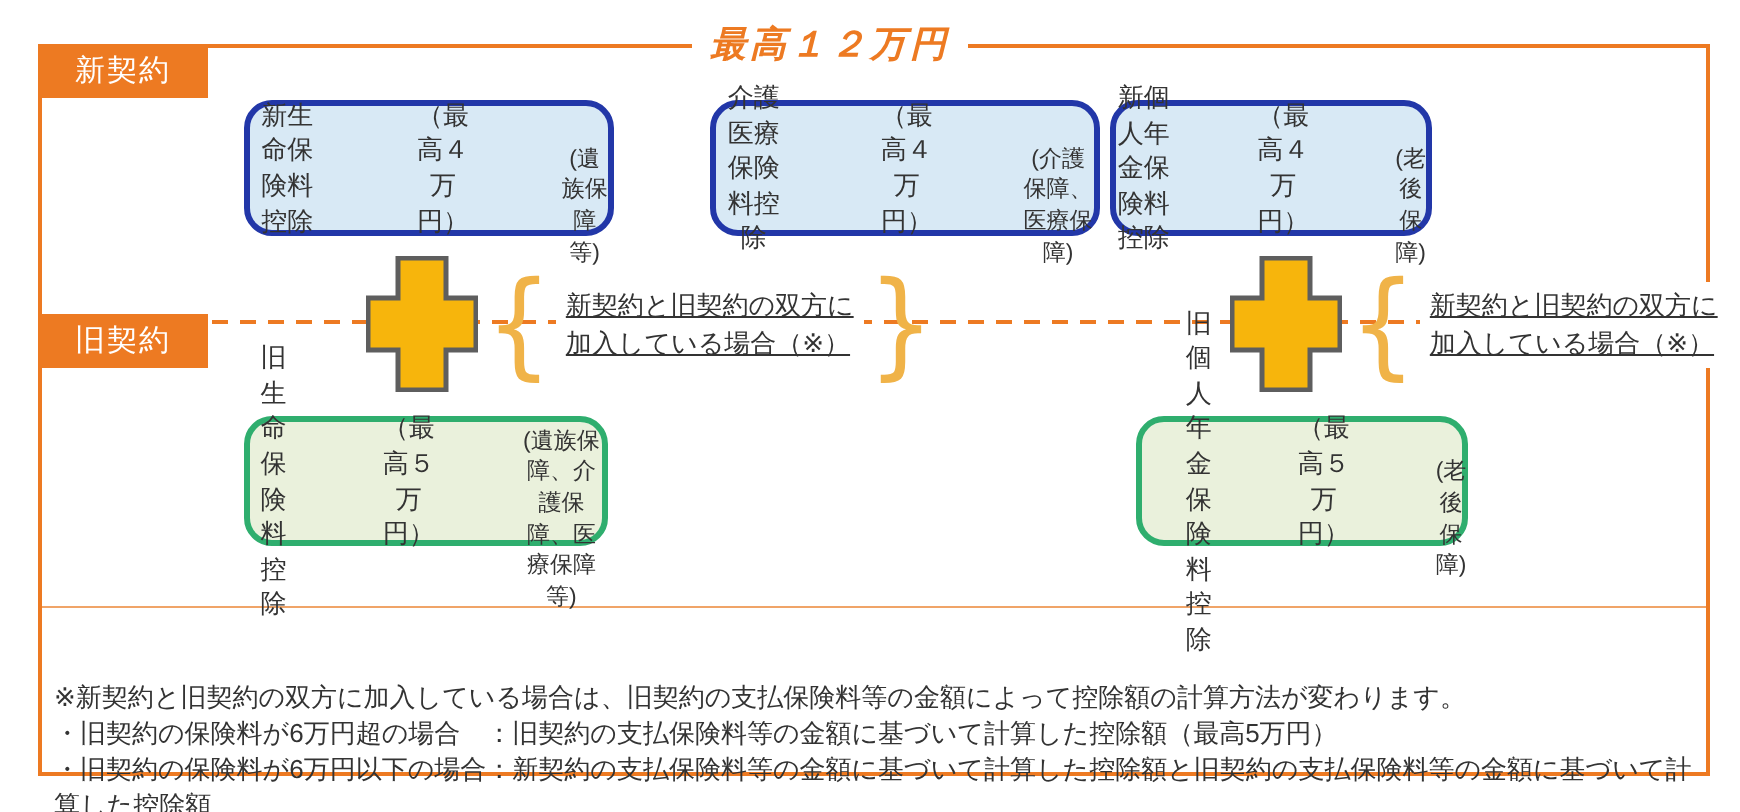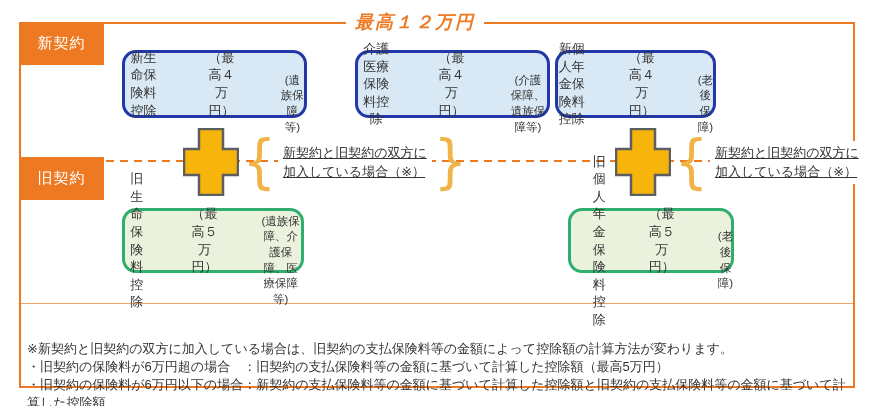--- a/index.html
+++ b/index.html
@@ -6,21 +6,21 @@
   body{font-family:"Liberation Sans","DejaVu Sans",sans-serif;}
   .stage{position:relative;width:870px;height:406px;background:#fff;overflow:hidden;}
 
   .outer-border{position:absolute;left:19px;top:22px;width:836px;height:366px;
     border:2px solid var(--orange);box-sizing:border-box;z-index:0;}
 
   .title-mask{position:absolute;left:346px;top:9px;width:138px;height:26px;background:#fff;
     z-index:2;display:flex;align-items:center;justify-content:center;font-style:italic;}
   .title-text{color:var(--orange);font-weight:bold;font-size:18px;letter-spacing:2px;white-space:nowrap;}
 
-  .row-label{position:absolute;left:19px;width:85px;height:43px;background:var(--orange);
+  .row-label{position:absolute;left:19px;width:85px;height:27px;background:var(--orange);
     color:#fff;font-size:15px;display:flex;align-items:center;justify-content:center;
     z-index:3;letter-spacing:1px;}
   .row-label.new{top:22px;}
   .row-label.old{top:157px;}
 
   .dashed-line{position:absolute;left:22px;top:160px;width:831px;height:2px;z-index:1;
     background:repeating-linear-gradient(90deg,var(--orange) 0 8px,transparent 8px 14px);}
 
   .dbox{position:absolute;box-sizing:border-box;border-radius:14px;z-index:2;
     display:flex;flex-direction:row;align-items:center;justify-content:center;
@@ -74,21 +74,21 @@
   <div class="row-label old">旧契約</div>
 
   <div class="dbox blue b1">
     <div class="l1">新生命保険料控除</div>
     <div class="l2">（最高４万円）</div>
     <div class="l3">(遺族保障等)</div>
   </div>
   <div class="dbox blue b2">
     <div class="l1">介護医療保険料控除</div>
     <div class="l2">（最高４万円）</div>
-    <div class="l3">(介護保障、遺族保障等)</div>
+    <div class="l3">(介護保障、医療保障)</div>
   </div>
   <div class="dbox blue b3">
     <div class="l1">新個人年金保険料控除</div>
     <div class="l2">（最高４万円）</div>
     <div class="l3">(老後保障)</div>
   </div>
 
   <div class="dbox green g1">
     <div class="l1">旧生命保険料控除</div>
     <div class="l2">（最高５万円）</div>

